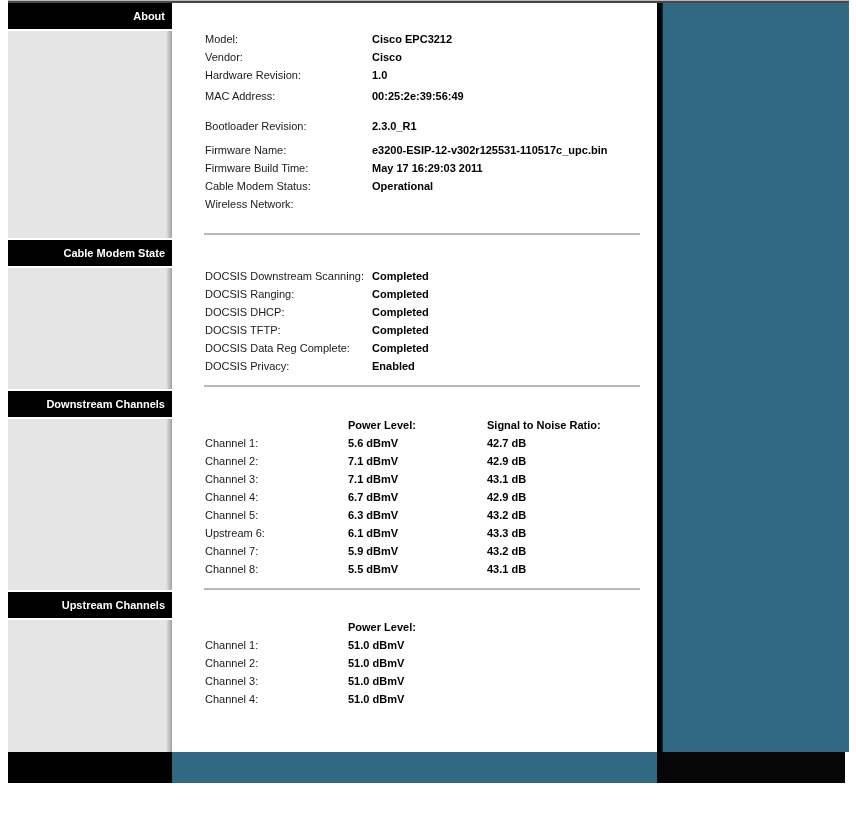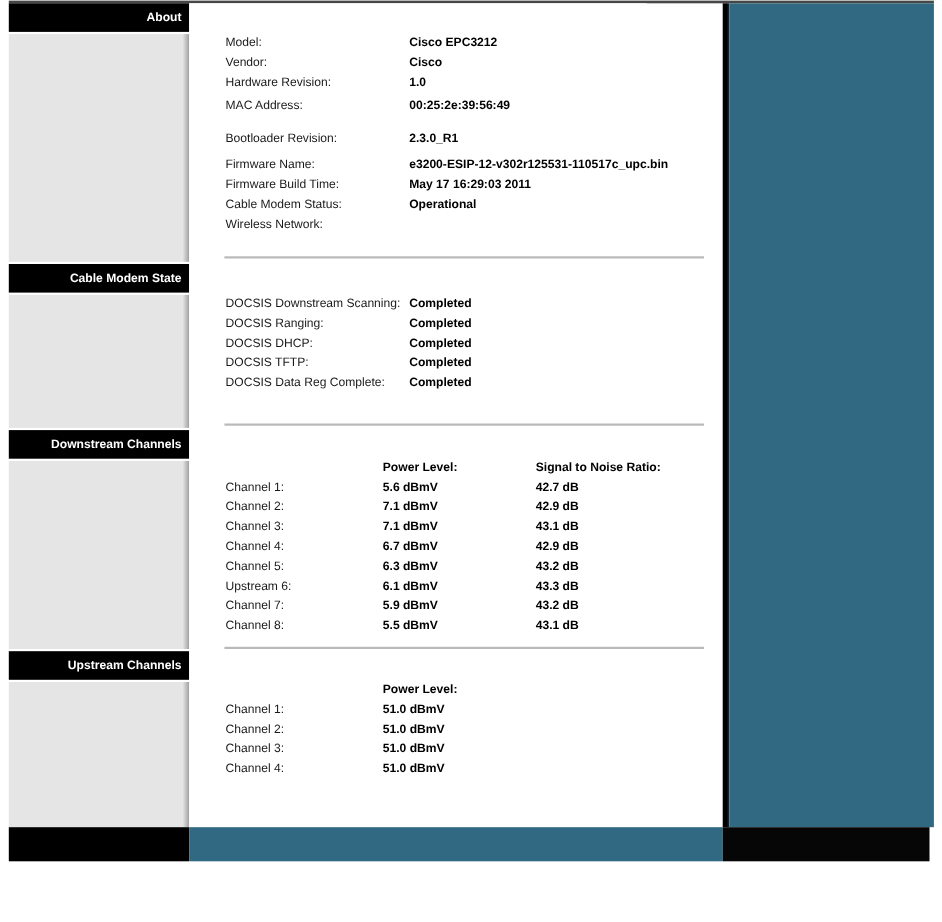--- a/index.html
+++ b/index.html
@@ -135,20 +135,24 @@
         <span class="val">Completed</span>
       </div>
     <div class="row" style="top:321px;">
         <span class="lbl">DOCSIS TFTP:</span>
         <span class="val">Completed</span>
       </div>
     <div class="row" style="top:339px;">
         <span class="lbl">DOCSIS Data Reg Complete:</span>
         <span class="val">Completed</span>
       </div>
+    <div class="row" style="top:357px;">
+        <span class="lbl">DOCSIS Privacy:</span>
+        <span class="val">Enabled</span>
+      </div>
 
     <div class="sep" style="top:382px;"></div>
 
     <div class="row" style="top:416px;">
       <span class="col-power">Power Level:</span>
       <span class="col-snr">Signal to Noise Ratio:</span>
     </div>
     <div class="row" style="top:434px;">
         <span class="lbl">Channel 1:</span>
         <span class="col-power">5.6 dBmV</span>

